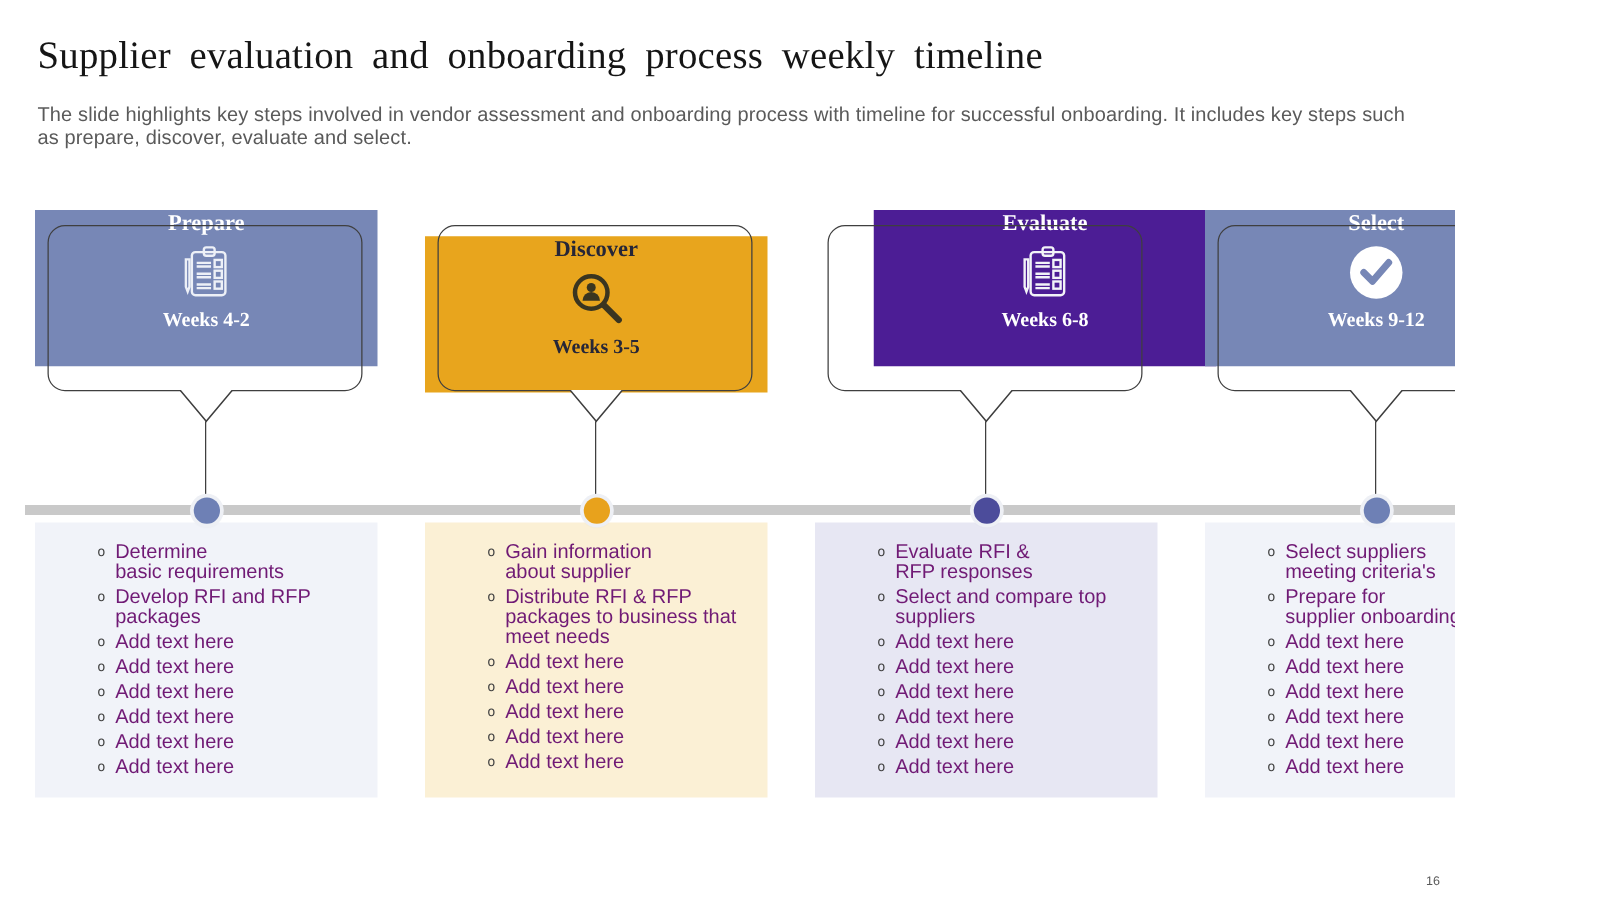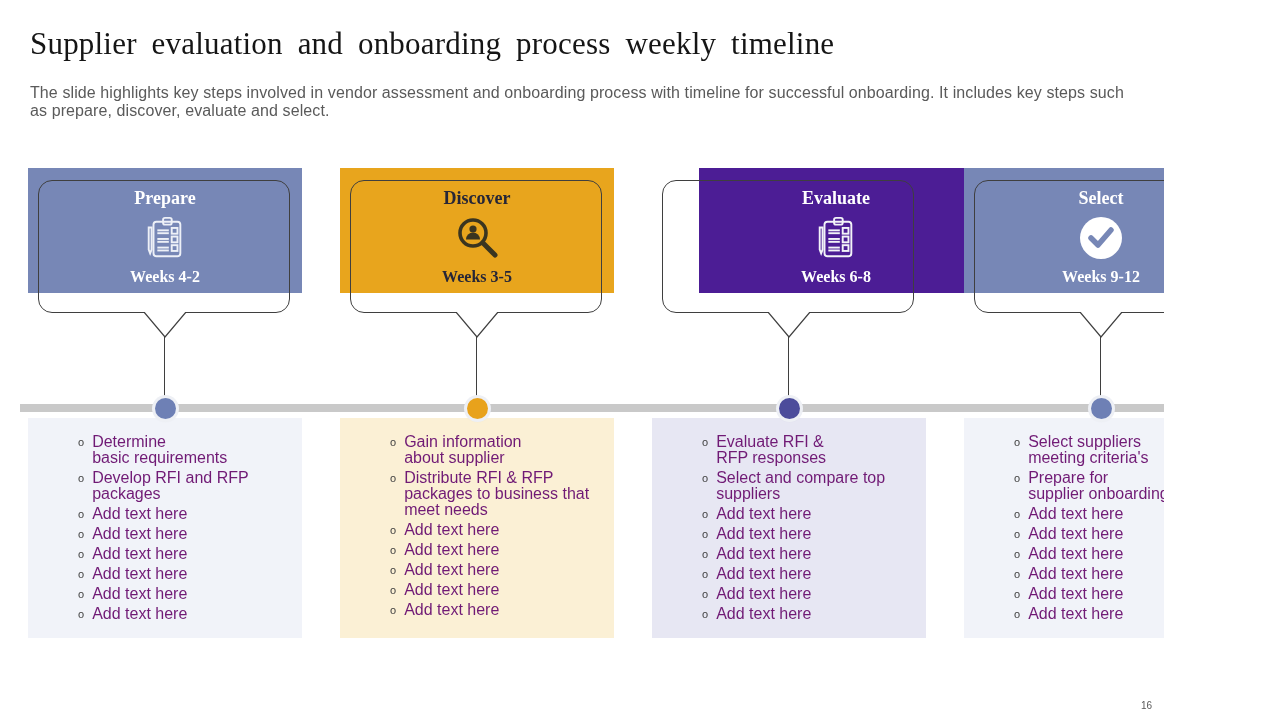--- a/index.html
+++ b/index.html
@@ -17,24 +17,24 @@
     position:absolute; left:30px; top:84px; width:1110px;
     font-size:16px; color:#5a5a5a; letter-spacing:0.1px;
   }
   
   .col{ position:absolute; top:168px; width:274px; height:472px; }
   .col.c0{ left:28px; } .col.c1{ left:340px; } .col.c2{ left:652px; } .col.c3{ left:964px; }
 
   .hdr{
     position:absolute; left:0; top:0; width:274px; height:125px;
     display:flex; flex-direction:column; align-items:center; justify-content:flex-start;
-    padding-top:20px; box-sizing:border-box;
+    box-sizing:border-box;
   }
   .c0 .hdr, .c3 .hdr { background:#7787b6; }
-  .c1 .hdr { background:#e8a51d; }
+  .c1 .hdr { background:#e8a51d;margin-top:21px; }
   .c2 .hdr { background:#4c1d95;margin-left:47px; }
 
   .hdr-title{ font-family:"Liberation Serif", serif; font-weight:700; font-size:18px; }
   .hdr-weeks{ font-family:"Liberation Serif", serif; font-weight:700; font-size:16px; margin-top:4px; }
   .light{ color:#ffffff; } .darktxt{ color:#262637; }
   .hdr-icon{ height:52px; display:flex; align-items:center; justify-content:center; margin-top:3px; }
 
   .bubble{
     position:absolute; left:10px; top:12px; width:252px; height:133px;
     border:1px solid #3f3f3f; border-radius:14px; box-sizing:border-box;

